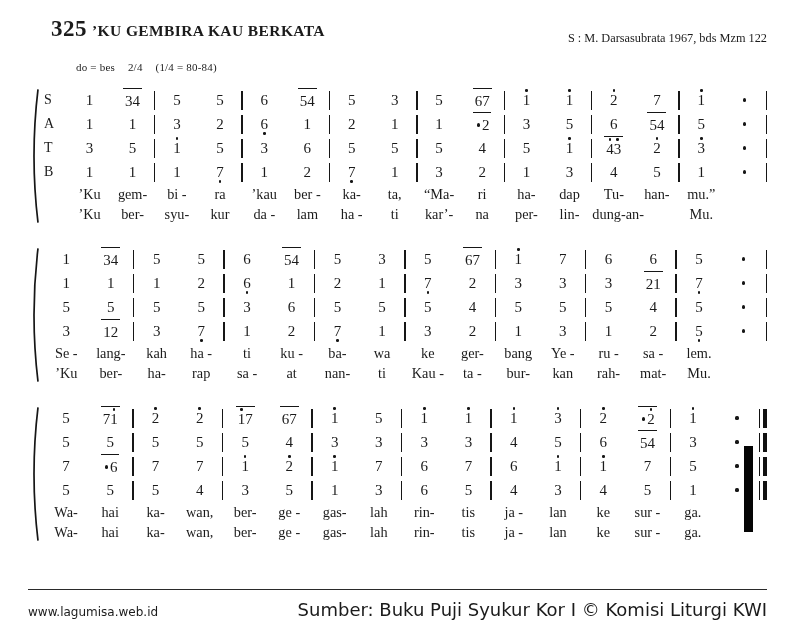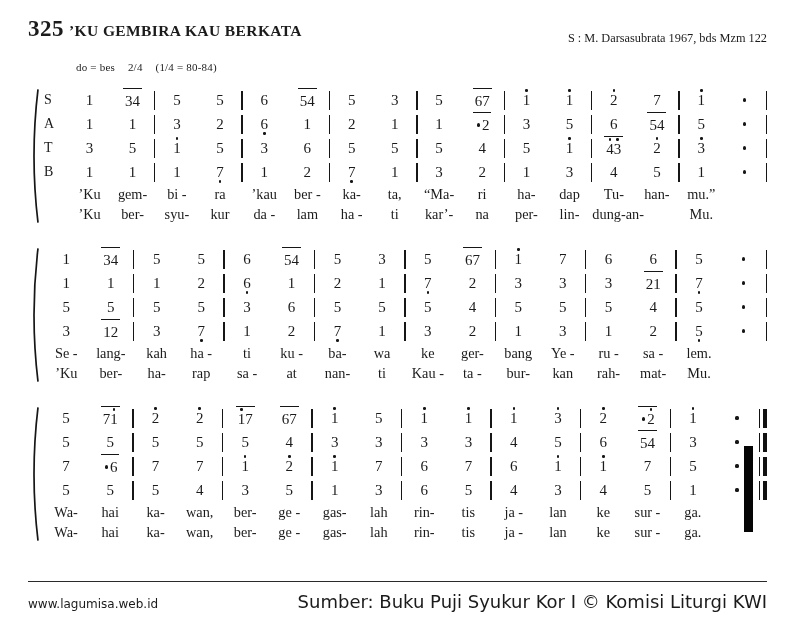--- a/index.html
+++ b/index.html
@@ -5,21 +5,21 @@
   html,body{margin:0;padding:0;}
   body{
     width:789px;height:640px;background:#ffffff;color:#1b1b1b;
     font-family:"Liberation Serif", serif;position:relative;overflow:hidden;
   }
   .page{padding:16px 22px 0 28px;position:relative;height:624px;box-sizing:border-box;}
 
   
   .header{position:relative;margin-bottom:10px;height:62px;}
   .titleline{display:flex;align-items:baseline;}
-  .hymn-number{font-size:23px;font-weight:bold;letter-spacing:.5px;}
+  .hymn-number{font-size:23px;font-weight:bold;letter-spacing:.5px;margin-left:23px;}
   .hymn-title{font-size:15.5px;font-weight:bold;margin-left:5px;letter-spacing:.4px;}
   .keyline{font-size:11px;margin-left:48px;margin-top:19px;letter-spacing:.2px;}
   .keyline span{margin-right:10px;}
   .credits{position:absolute;right:0;top:12px;text-align:right;font-size:12.3px;line-height:1.75;}
 
   
   #systems{margin-top:6px;}
   .system{position:relative;padding-left:16px;margin-bottom:23px;}
   .brace{position:absolute;left:0;top:0;height:100%;width:12px;}
   .noterow{display:flex;align-items:center;height:24px;font-size:15px;}
@@ -34,21 +34,21 @@
 
   .note{display:flex;align-items:flex-start;padding:0 2px;}
   .note.ol{border-top:1.3px solid #161616;padding-top:1px;}
   .u{display:flex;flex-direction:column;align-items:center;line-height:1;min-width:7px;}
   .slot{height:4px;display:flex;align-items:center;justify-content:center;}
   .digit{height:15px;display:flex;align-items:center;font-size:15px;}
   .odot{width:2.6px;height:2.6px;border-radius:50%;background:#161616;}
   .cdot{width:3.2px;height:3.2px;border-radius:50%;background:#161616;}
 
   
-  .footer{position:absolute;left:28px;right:22px;bottom:12px;border-top:1.6px solid #2a2a2a;
+  .footer{position:absolute;left:28px;right:22px;bottom:4px;border-top:1.6px solid #2a2a2a;
           padding-top:9px;display:flex;justify-content:space-between;align-items:baseline;
           font-family:"DejaVu Sans", sans-serif;}
   .footer-left{font-size:12px;}
   .footer-right{font-size:18px;}
 
   .binding-mark{position:absolute;right:36px;top:446px;width:9px;height:86px;background:#050505;}
 </style>
 </head>
 <body>
 

